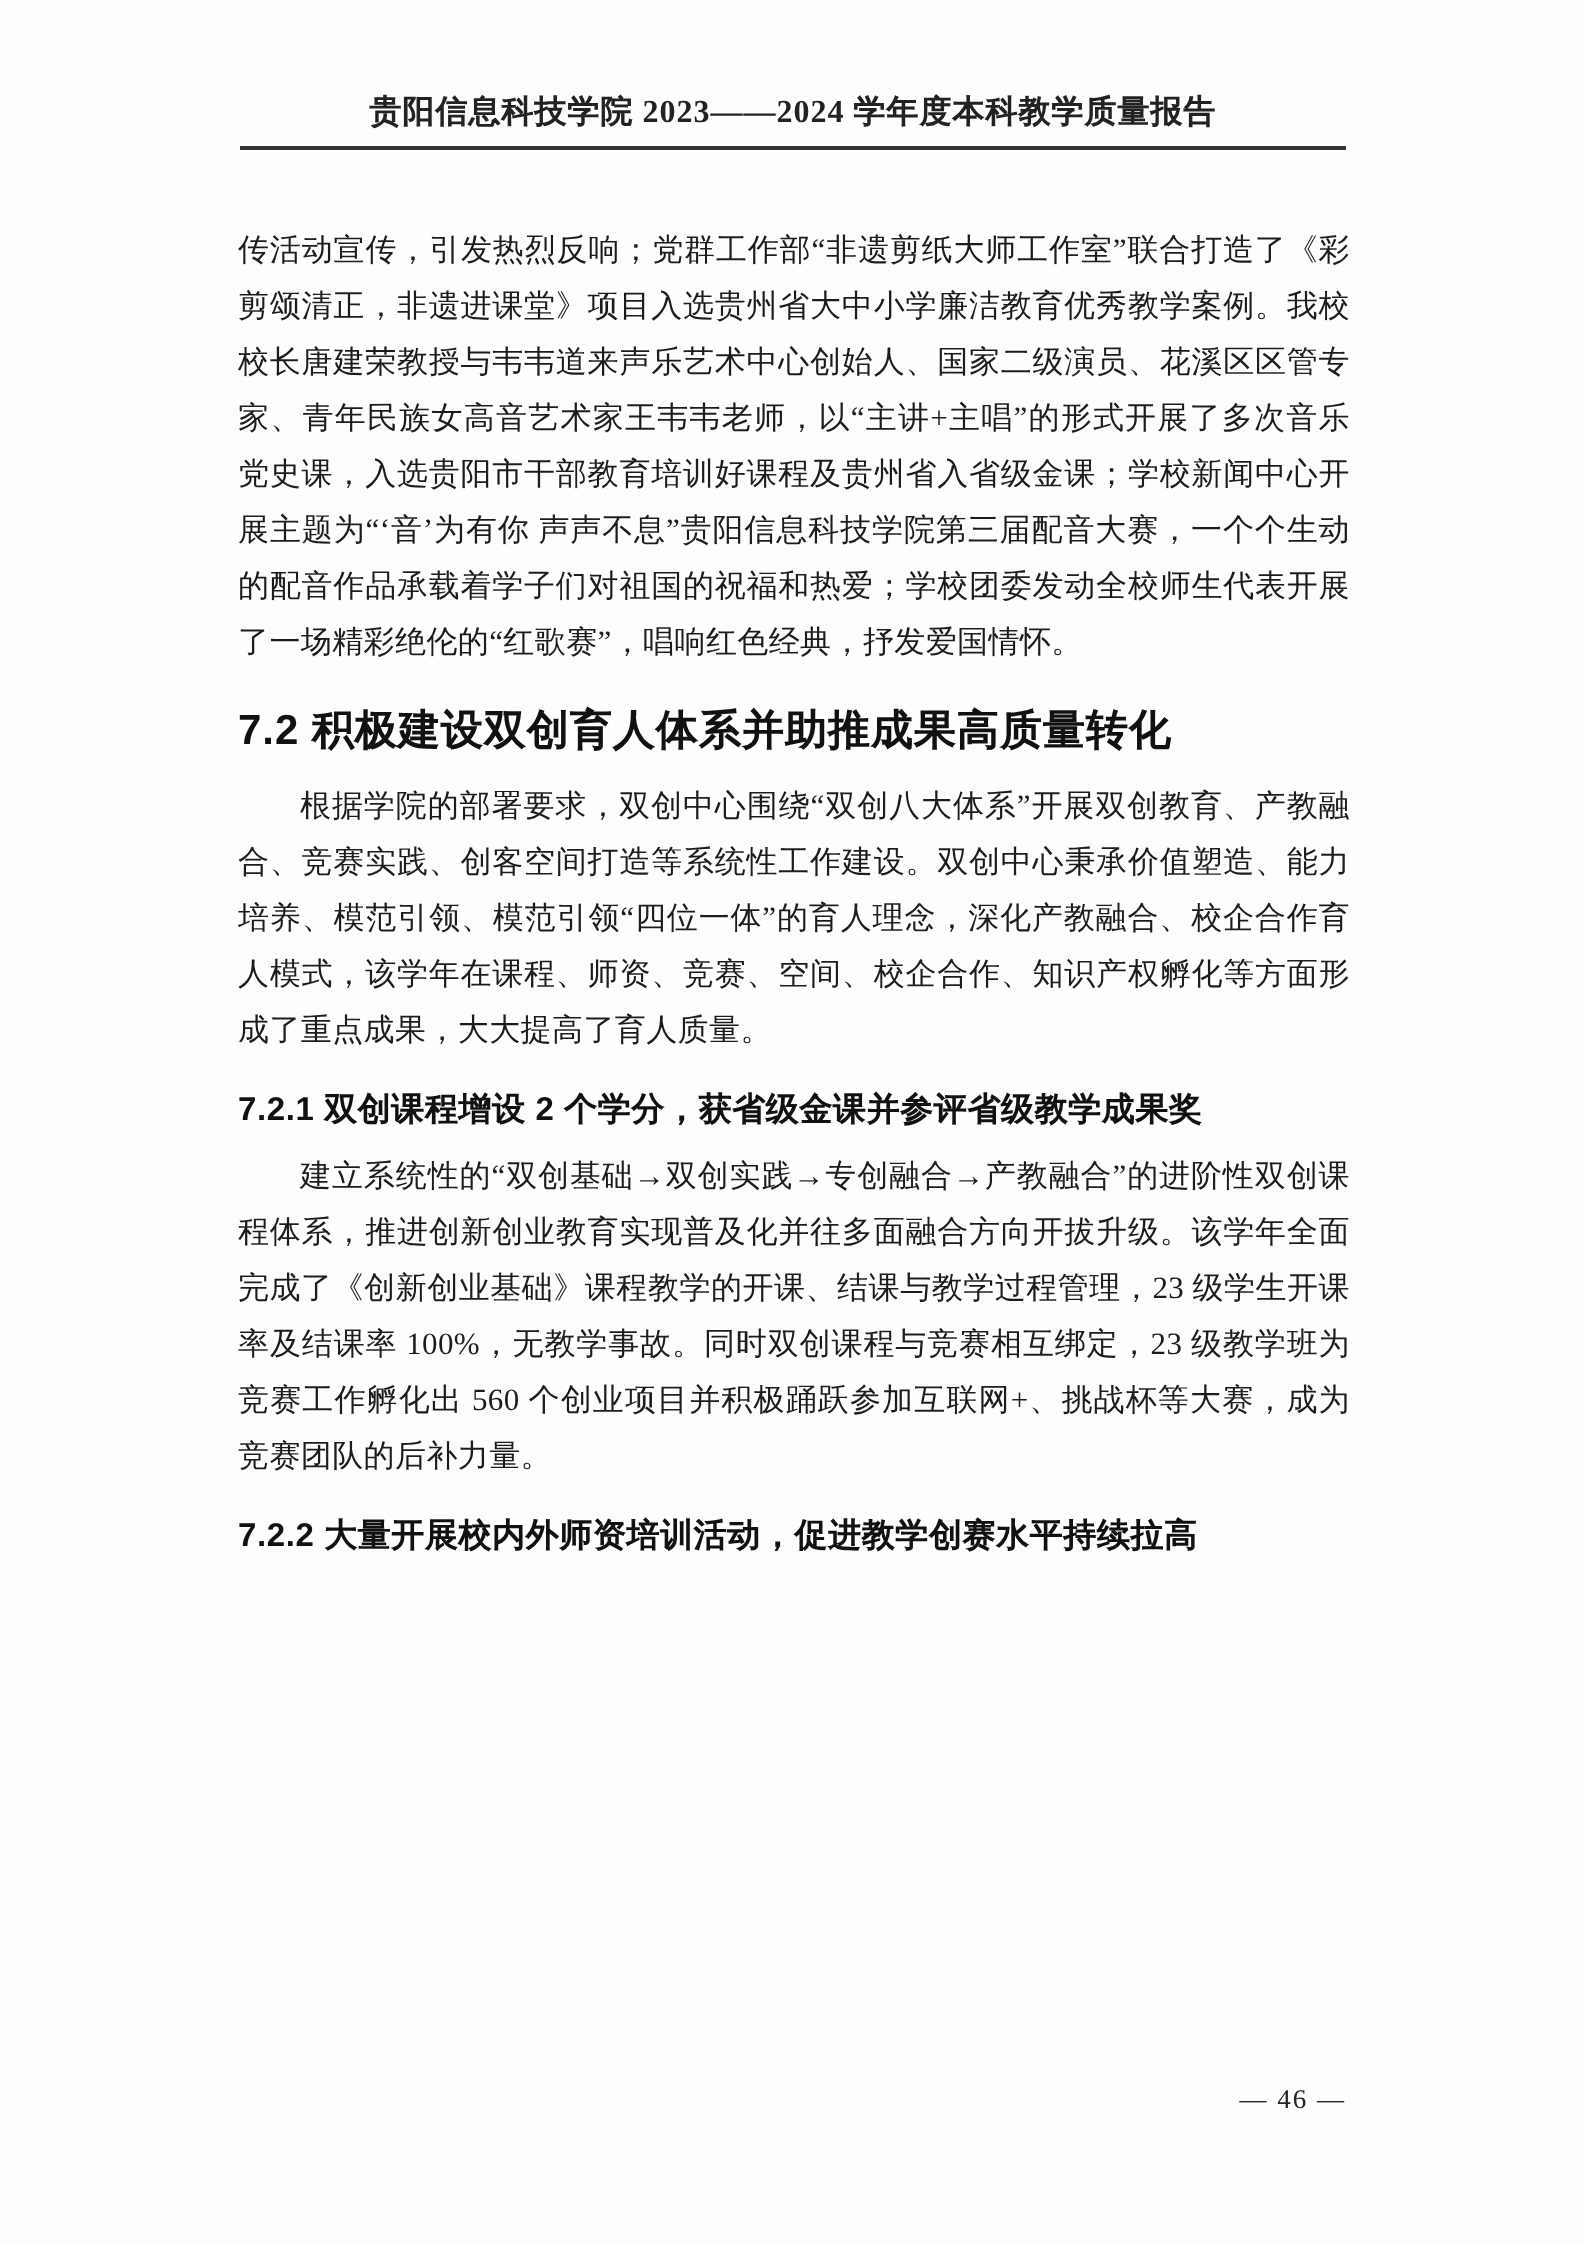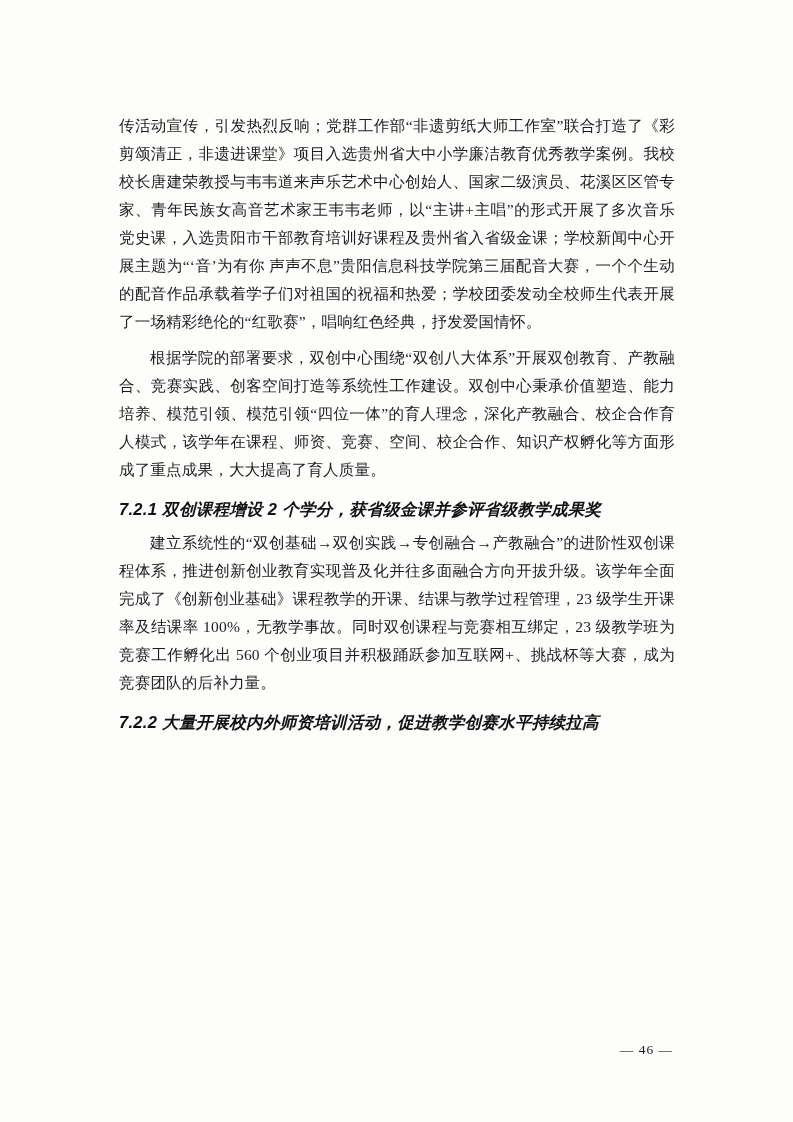--- a/index.html
+++ b/index.html
@@ -62,43 +62,46 @@
     color: #111;
   }
   h3.sub-heading {
     margin: 13px 0 7px 0;
     font-family: "Liberation Sans", "DejaVu Sans", sans-serif;
     font-weight: 700;
     font-size: 16.5px;
     line-height: 25px;
     letter-spacing: 0.3px;
     color: #111;
-    font-style: italic;
   }
   
   .page-footer {
     position: absolute;
     top: 1042px;
     right: 120px;
     font-family: "Liberation Serif", "DejaVu Serif", serif;
     font-size: 13.5px;
     color: #222;
     letter-spacing: 1px;
   }
 </style>
 </head>
 <body>
 
 <div class="page">
 
+  <header class="running-header">
+    <span class="header-title">贵阳信息科技学院 2023——2024 学年度本科教学质量报告</span>
+  </header>
 
   <main class="content">
 
     <p>传活动宣传，引发热烈反响；党群工作部“非遗剪纸大师工作室”联合打造了《彩剪颂清正，非遗进课堂》项目入选贵州省大中小学廉洁教育优秀教学案例。我校校长唐建荣教授与韦韦道来声乐艺术中心创始人、国家二级演员、花溪区区管专家、青年民族女高音艺术家王韦韦老师，以“主讲+主唱”的形式开展了多次音乐党史课，入选贵阳市干部教育培训好课程及贵州省入省级金课；学校新闻中心开展主题为“‘音’为有你 声声不息”贵阳信息科技学院第三届配音大赛，一个个生动的配音作品承载着学子们对祖国的祝福和热爱；学校团委发动全校师生代表开展了一场精彩绝伦的“红歌赛”，唱响红色经典，抒发爱国情怀。</p>
 
+    <h2 class="sec-heading">7.2 积极建设双创育人体系并助推成果高质量转化</h2>
 
     <p class="indent">根据学院的部署要求，双创中心围绕“双创八大体系”开展双创教育、产教融合、竞赛实践、创客空间打造等系统性工作建设。双创中心秉承价值塑造、能力培养、模范引领、模范引领“四位一体”的育人理念，深化产教融合、校企合作育人模式，该学年在课程、师资、竞赛、空间、校企合作、知识产权孵化等方面形成了重点成果，大大提高了育人质量。</p>
 
     <h3 class="sub-heading">7.2.1 双创课程增设 2 个学分，获省级金课并参评省级教学成果奖</h3>
 
     <p class="indent">建立系统性的“双创基础→双创实践→专创融合→产教融合”的进阶性双创课程体系，推进创新创业教育实现普及化并往多面融合方向开拔升级。该学年全面完成了《创新创业基础》课程教学的开课、结课与教学过程管理，23 级学生开课率及结课率 100%，无教学事故。同时双创课程与竞赛相互绑定，23 级教学班为竞赛工作孵化出 560 个创业项目并积极踊跃参加互联网+、挑战杯等大赛，成为竞赛团队的后补力量。</p>
 
 
 
     <h3 class="sub-heading">7.2.2 大量开展校内外师资培训活动，促进教学创赛水平持续拉高</h3>

